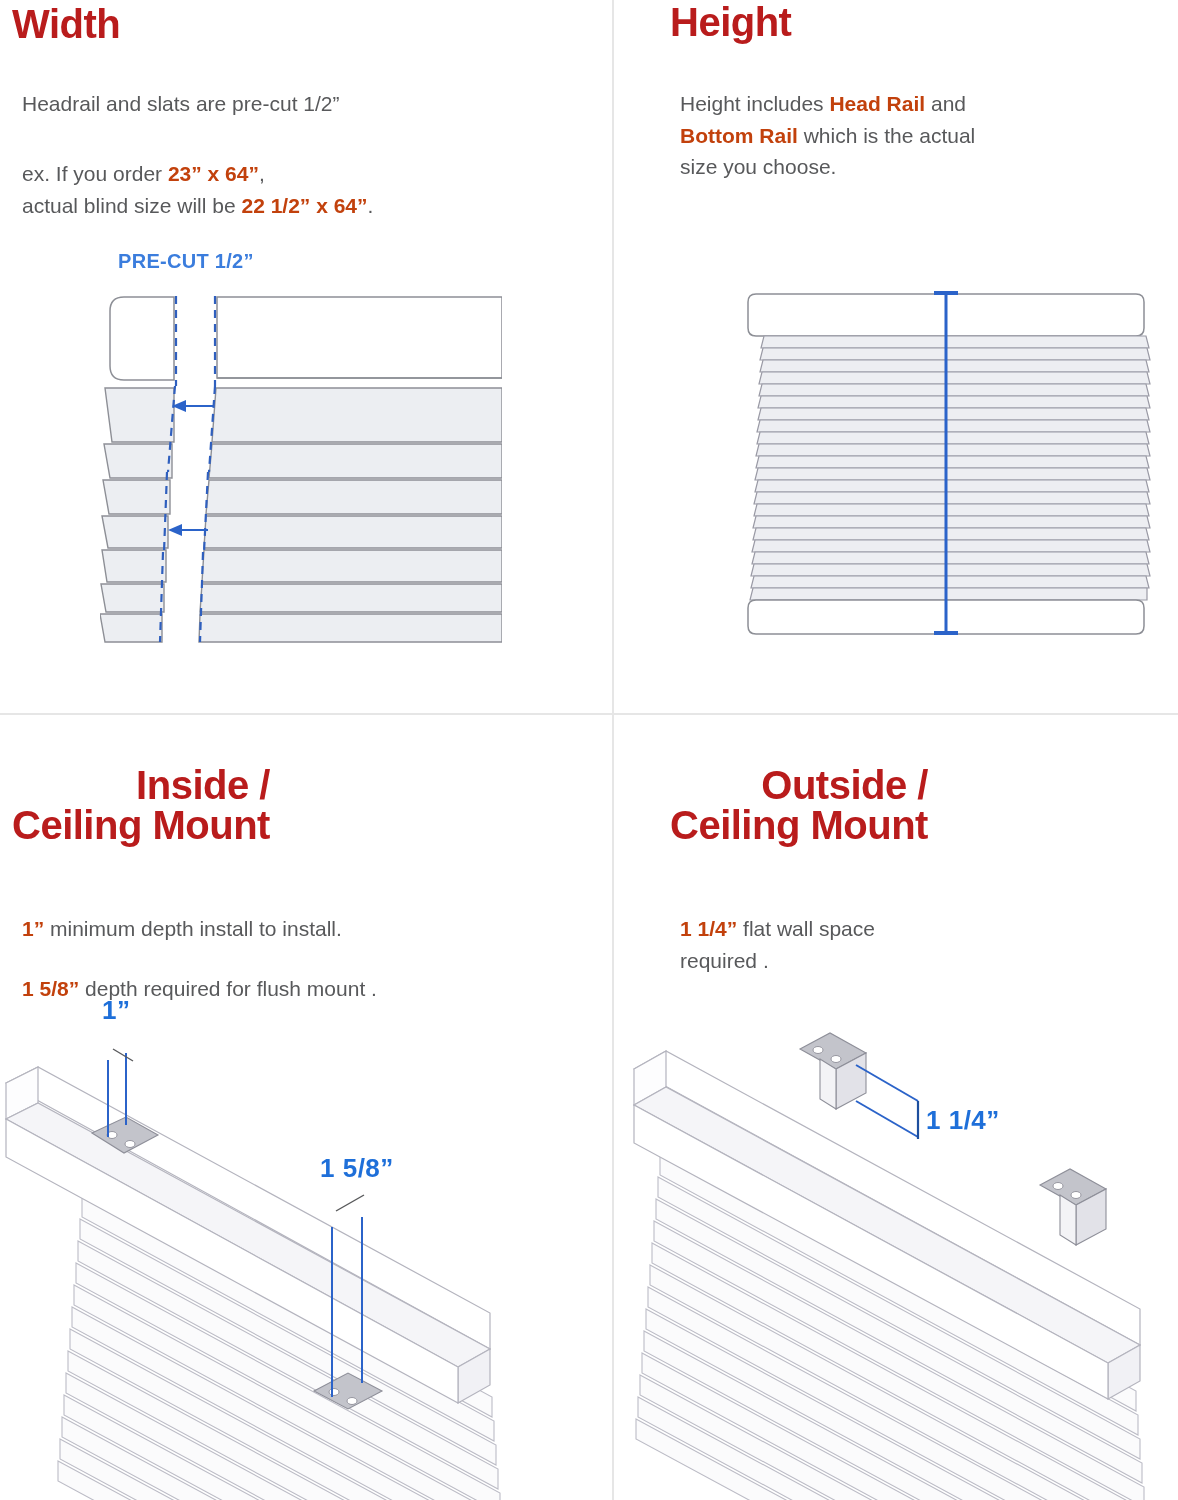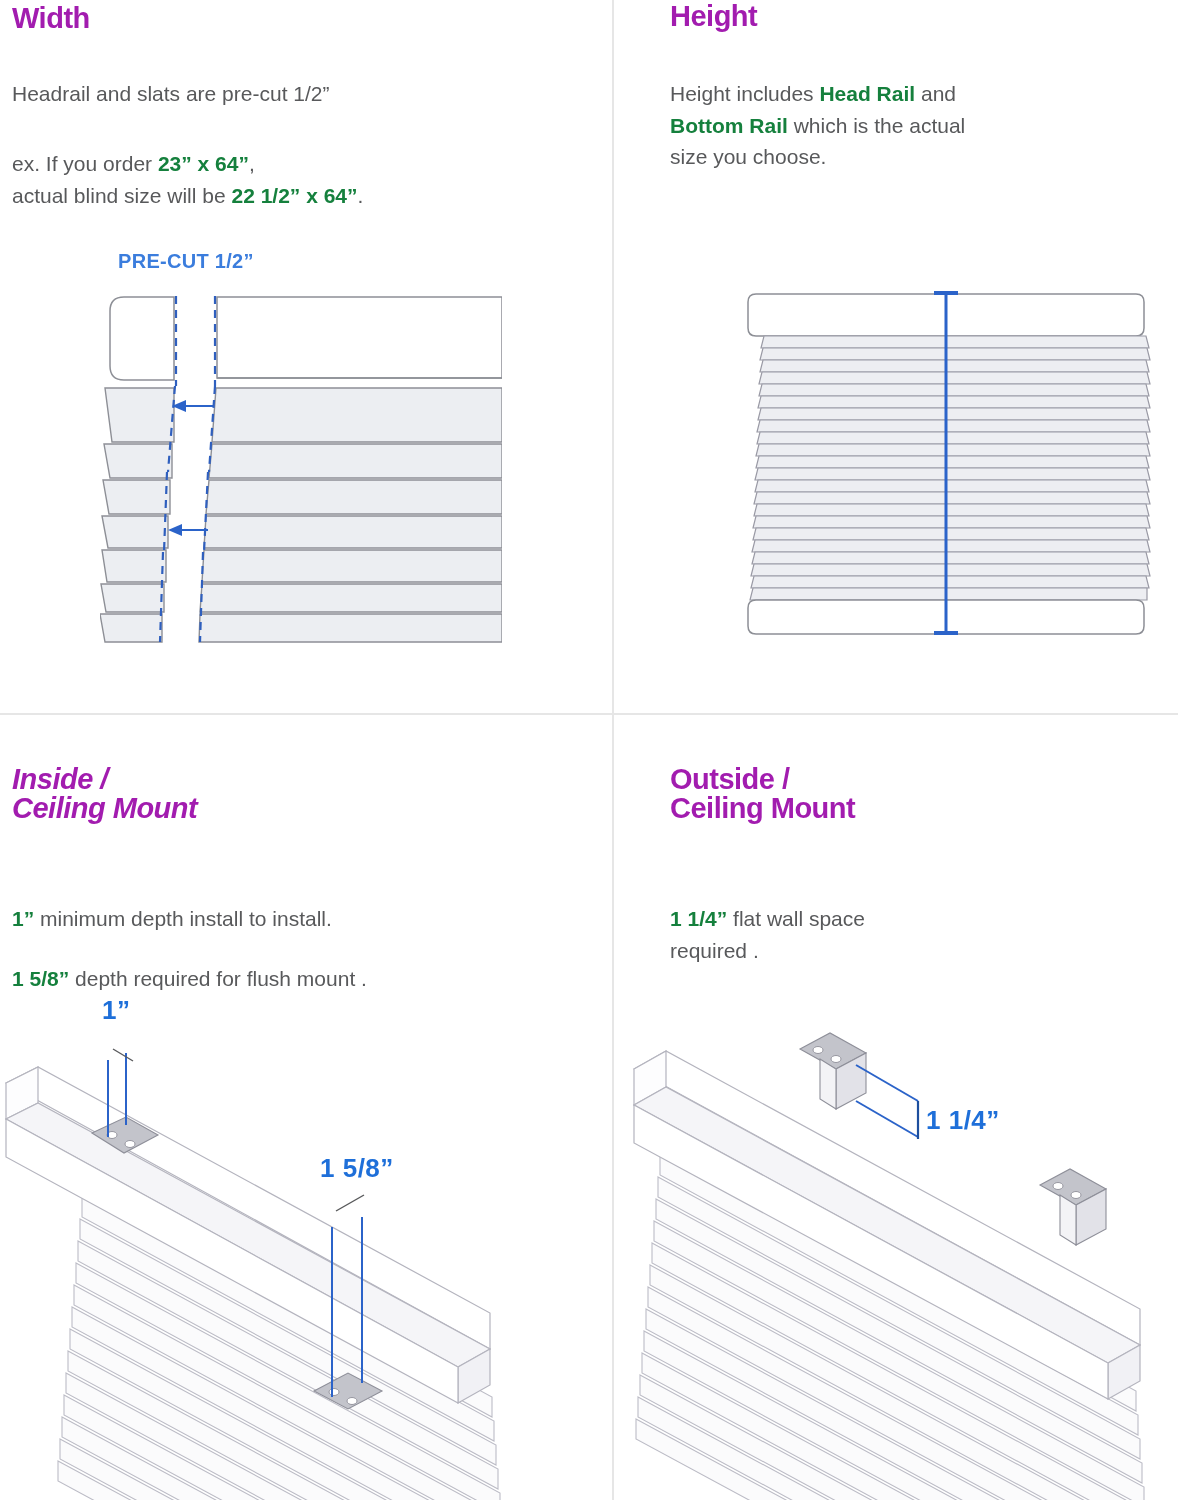--- a/index.html
+++ b/index.html
@@ -43,36 +43,37 @@
 
   
   .quad { position: absolute; }
   #quad-width   { left: 0px;   top: 0px;    width: 612px; height: 713px; }
   #quad-height  { left: 614px; top: 0px;    width: 564px; height: 713px; }
   #quad-inside  { left: 0px;   top: 715px;  width: 612px; height: 785px; }
   #quad-outside { left: 614px; top: 715px;  width: 669px; height: 785px; }
 
   
   .heading {
-    color: #a21caf;
-    font-size: 29px;
+    color: #b91c1c;
+    font-size: 40px;
     font-weight: bold;
     line-height: 1.0;
     letter-spacing: -0.5px;
     margin: 0;
     white-space: pre-line;
+    text-align: right;
   }
   .body-text {
     font-size: 21px;
     line-height: 1.5;
     color: #58595b;
-    margin: 0;
+    margin: 10px;
     white-space: pre-line;
   }
-  .body-text b { font-weight: bold; color: #15803d; }
+  .body-text b { font-weight: bold; color: #c2410c; }
 
   .sub-label {
     color: #3b7ddd;
     font-size: 20px;
     font-weight: bold;
     letter-spacing: 0.3px;
     text-align: center;
   }
 
   .dim-label {
@@ -90,21 +91,21 @@
   #width-line2 { position: absolute; left: 12px; top: 148px; }
   #precut-label { position: absolute; left: 118px; top: 250px; }
   #width-figure { position: absolute; left: 100px; top: 282px; }
 
   
   #height-title { position: absolute; left: 56px; top: 2px; }
   #height-line1 { position: absolute; left: 56px; top: 78px; }
   #height-figure { position: absolute; left: 130px; top: 282px; }
 
   
-  #inside-title { position: absolute; left: 12px; top: 50px; font-style: italic; }
+  #inside-title { position: absolute; left: 12px; top: 50px; }
   #inside-line1 { position: absolute; left: 12px; top: 188px; }
   #inside-line2 { position: absolute; left: 12px; top: 248px; }
   #inside-figure { position: absolute; left: -8px; top: 290px; }
 
   
   #outside-title { position: absolute; left: 56px; top: 50px; }
   #outside-line1 { position: absolute; left: 56px; top: 188px; }
   #outside-figure { position: absolute; left: 10px; top: 290px; }
 
   svg { display: block; }

